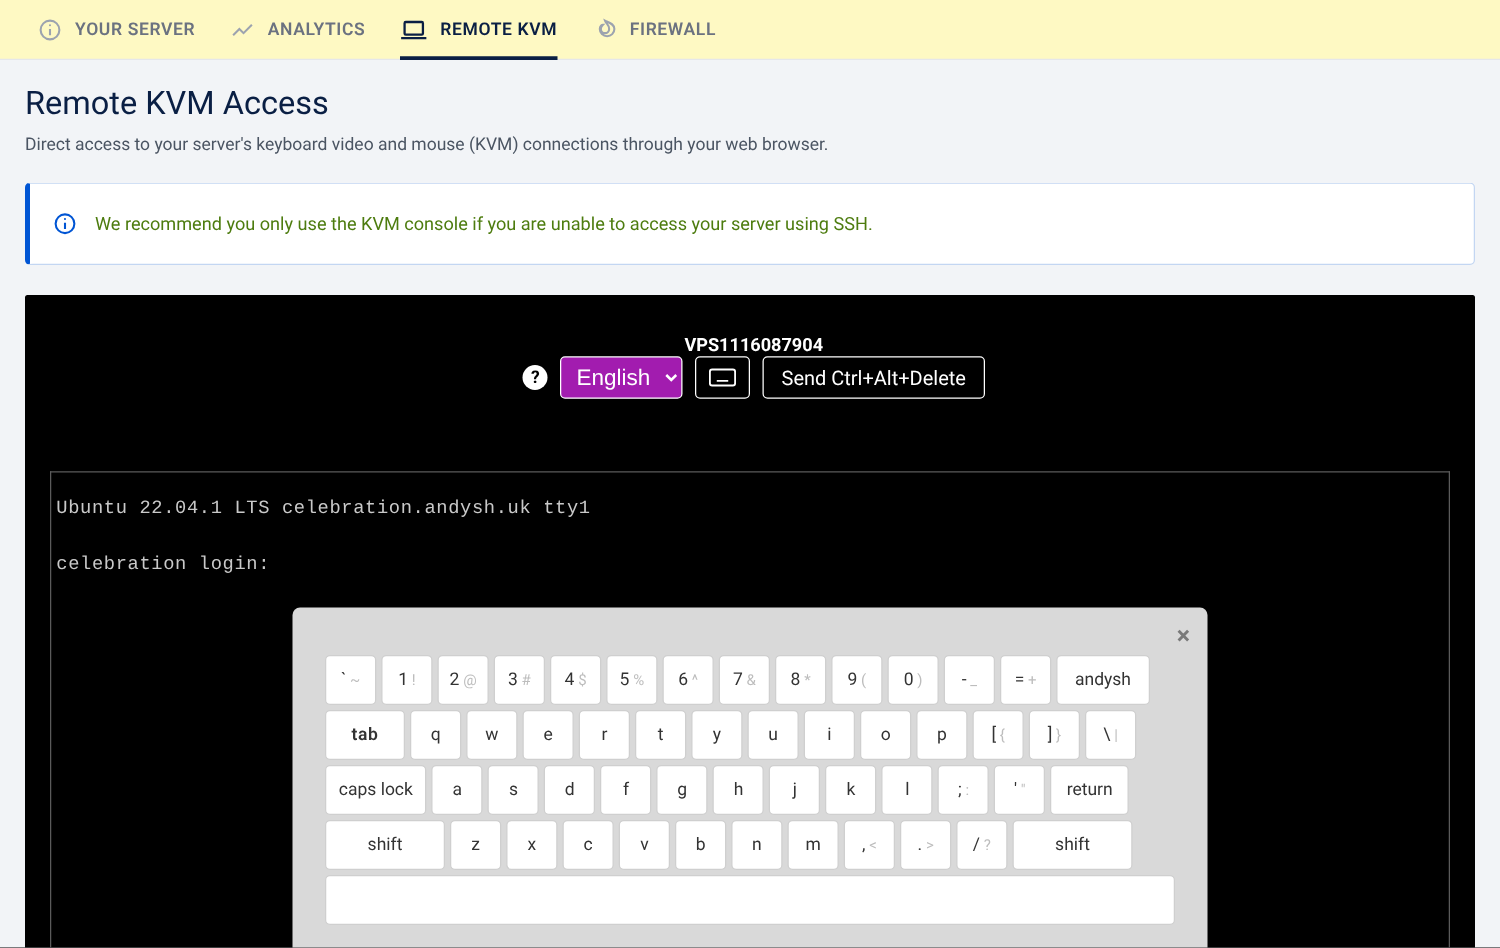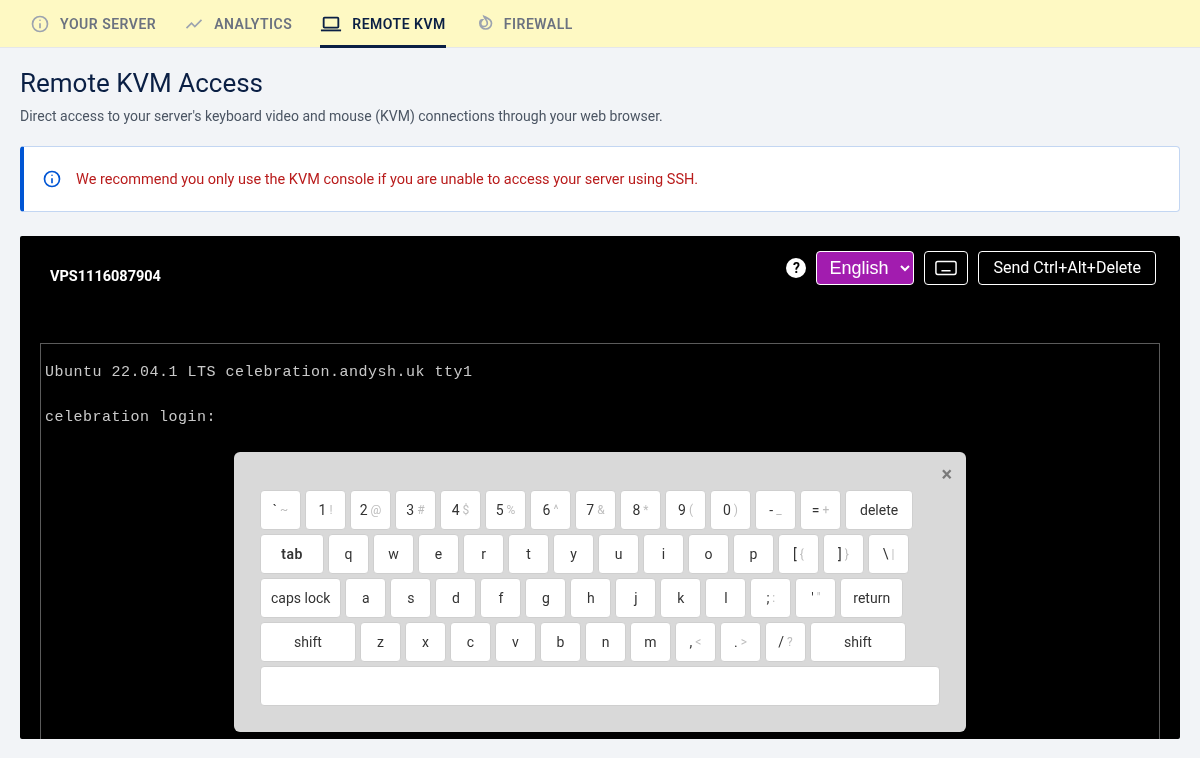--- a/index.html
+++ b/index.html
@@ -64,35 +64,37 @@
     align-items: center;
     gap: 14px;
     border: 1px solid #c3d6f2;
     border-left: 4px solid #0055d4;
     background: #fff;
     border-radius: 4px;
     padding: 22px 18px;
     margin: 0 0 24px 0;
   }
   .banner .icon { color: #0055d4; display:flex; }
-  .banner-text { color: #b91c1c; font-size: 14.5px; }
+  .banner-text { color: #4d7c0f; font-size: 14.5px; }
 
   
   .kvm-panel {
     background: #000;
     color: #fff;
     border-radius: 2px;
     margin: 0 0 0 0;
     padding: 0;
     position: relative;
   }
   .kvm-header {
     display: flex;
+    align-items: center;
     justify-content: space-between;
     padding: 14px 24px 0 30px;
+    flex-direction: column;
   }
   .kvm-id {
     font-weight: 700;
     font-size: 14.5px;
     padding-top: 18px;
   }
   .kvm-controls {
     display: flex;
     align-items: center;
     gap: 10px;
@@ -334,21 +336,21 @@
             </div>
             <div class="key w45">
               <span>-</span>
               <span class="sub">_</span>
             </div>
             <div class="key w45">
               <span>=</span>
               <span class="sub">+</span>
             </div>
             <div class="key w45 delete">
-              <span>delete</span>
+              <span>andysh</span>
             </div>
           </div>
         <div class="kb-row">
             <div class="key w45 tab">
               <span>tab</span>
             </div>
             <div class="key w45">
               <span>q</span>
             </div>
             <div class="key w45">

